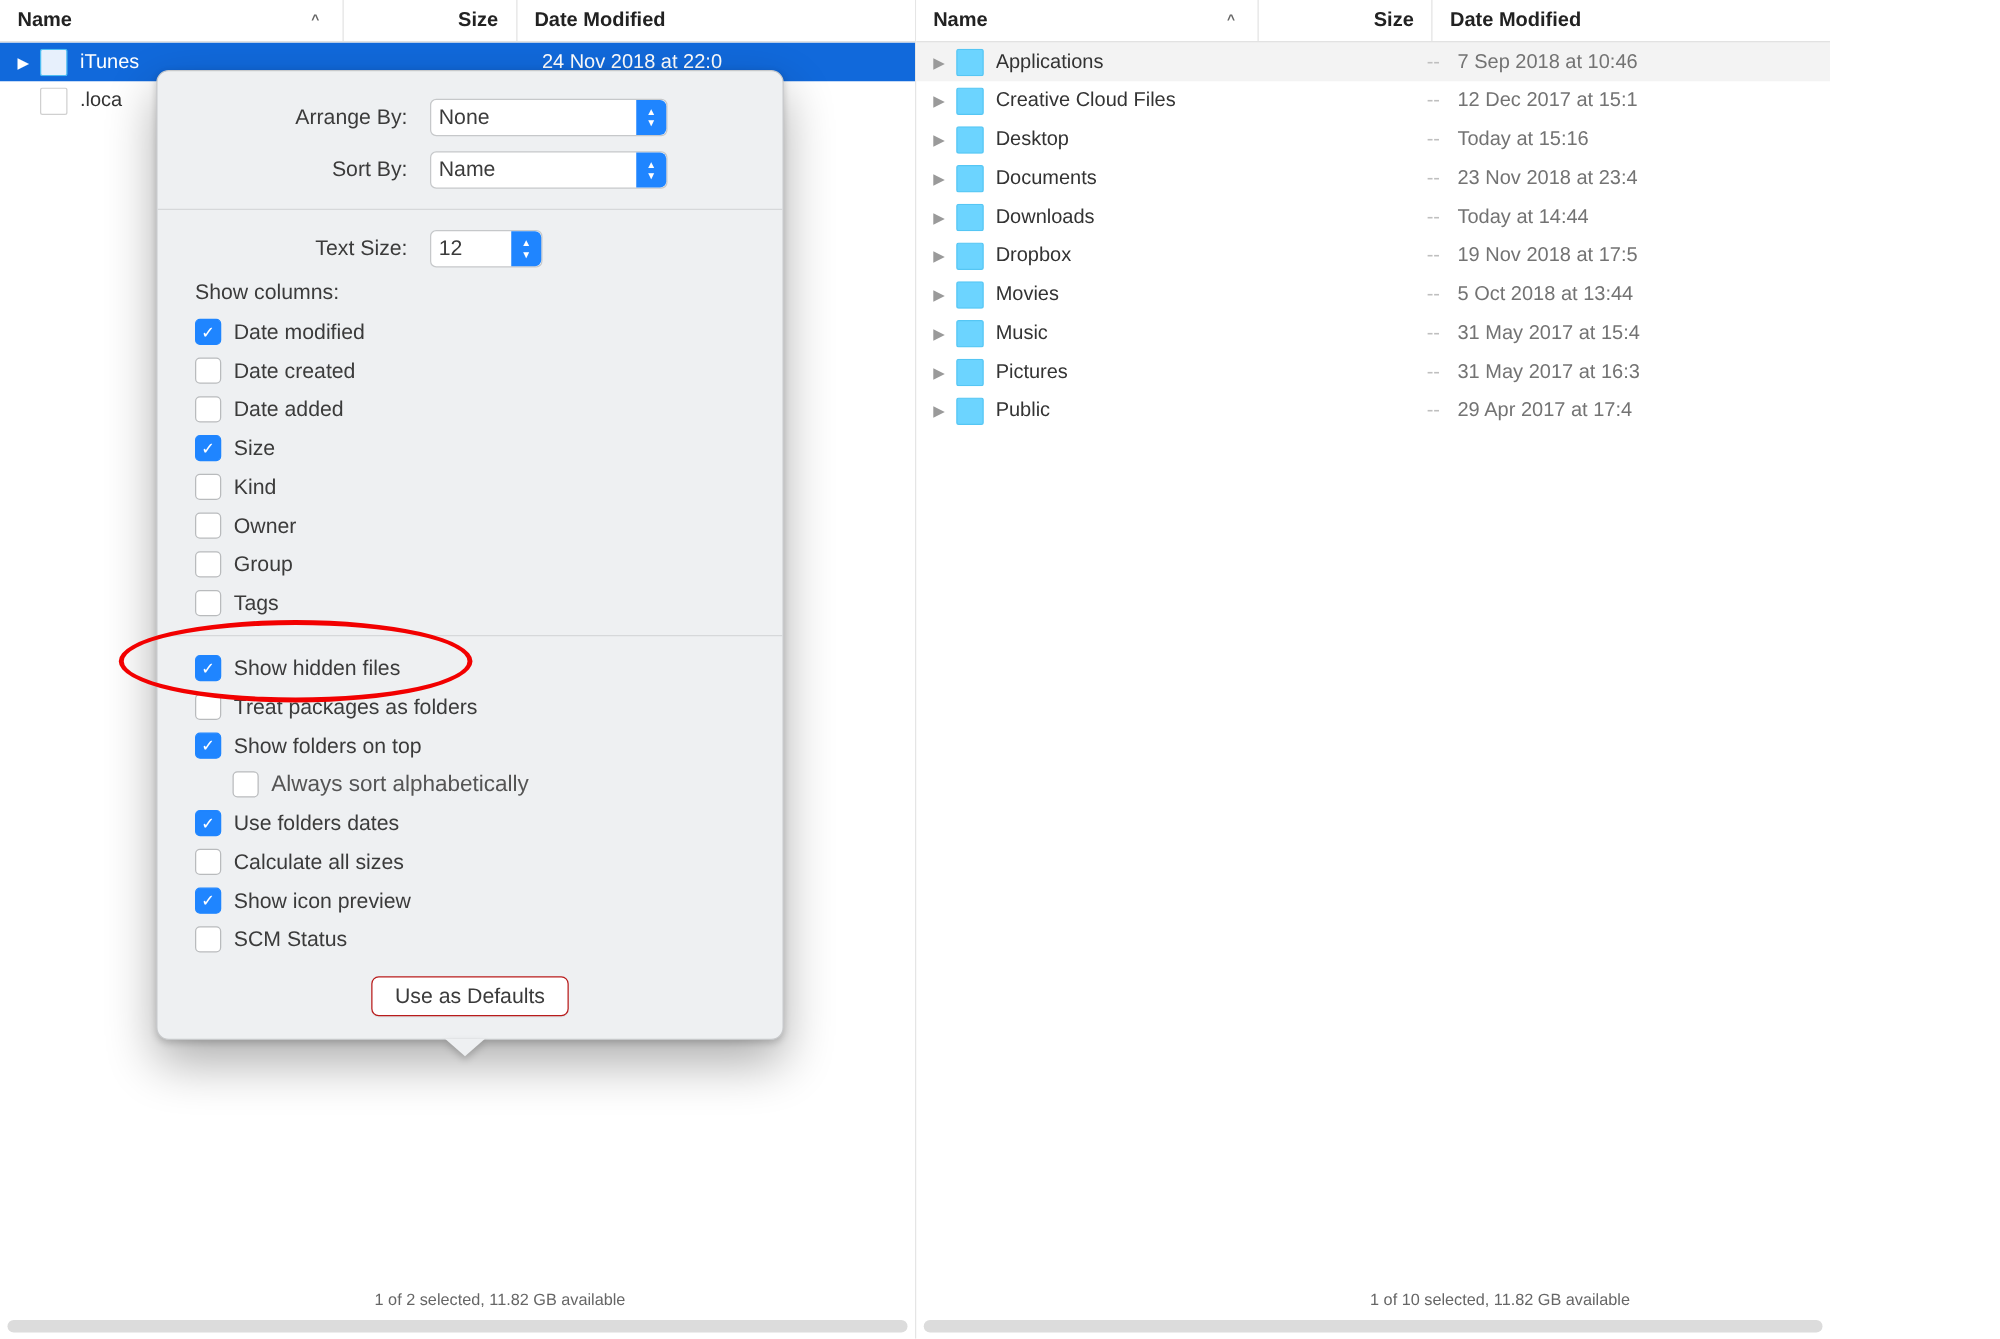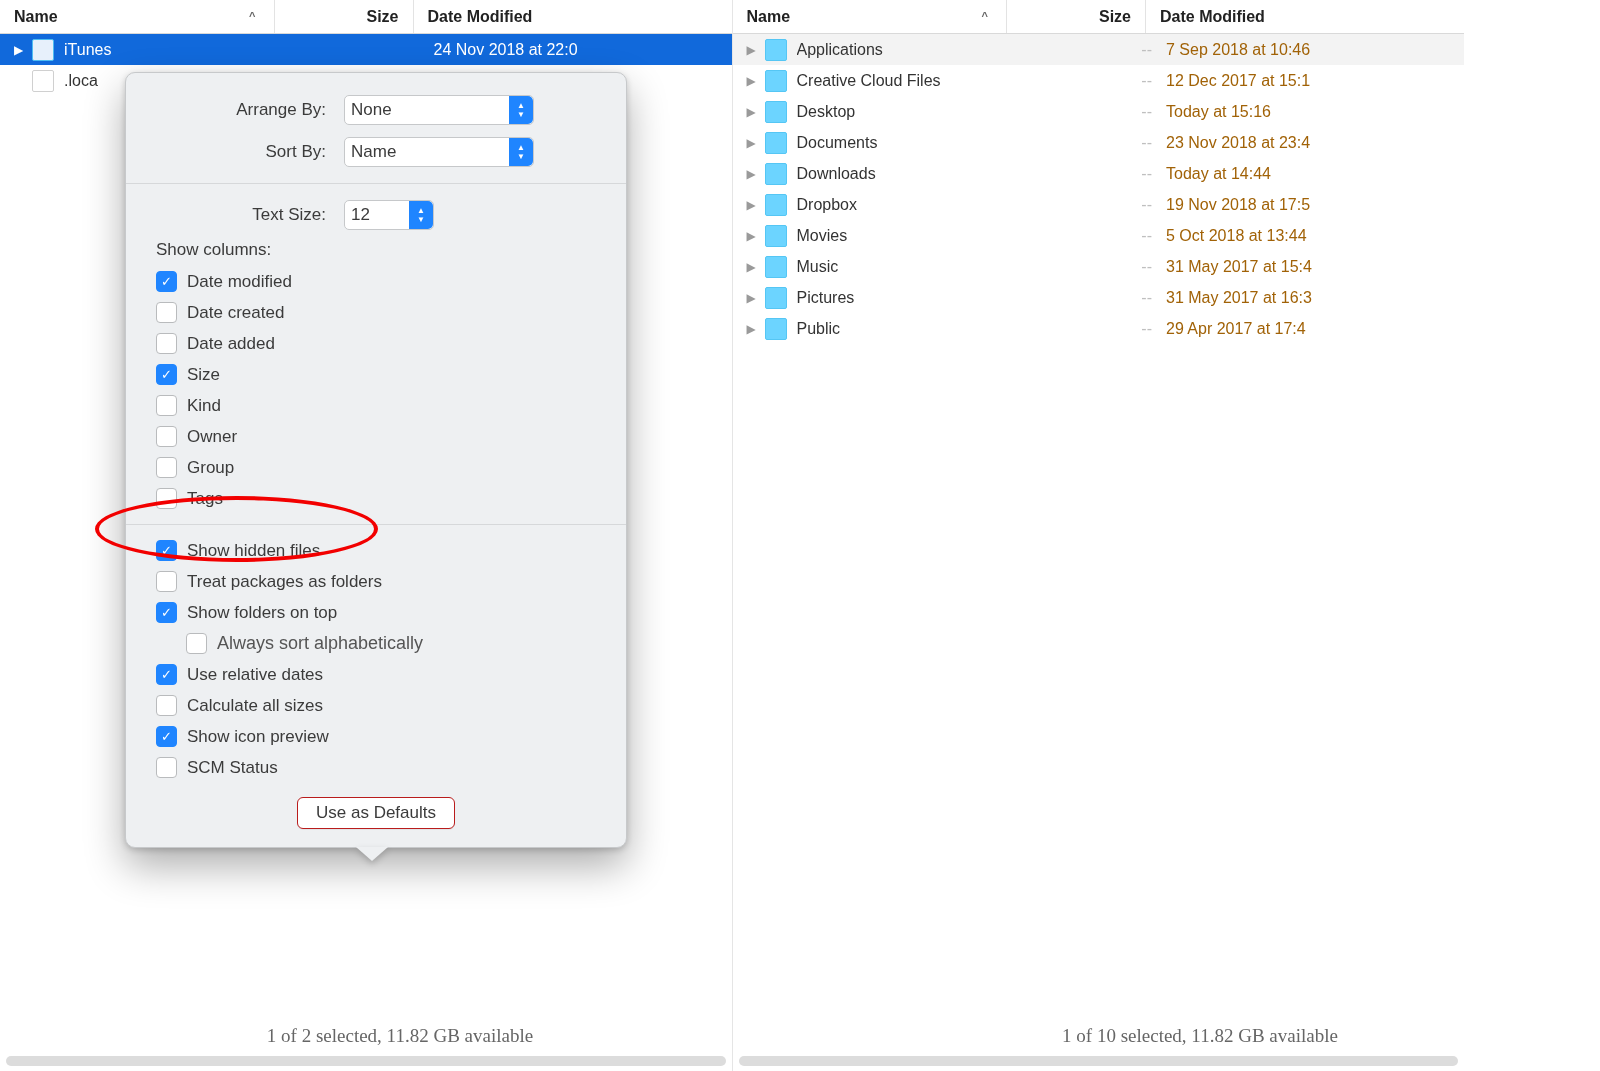--- a/index.html
+++ b/index.html
@@ -18,41 +18,41 @@
 .sort-caret{margin-left:auto;margin-right:4px;font-size:11px;color:#666;position:relative;top:-1px}
 
 
 .filelist{flex:1 1 auto;overflow:hidden}
 .row{height:31px;display:flex;align-items:center;padding:0}
 .row.selected{background:#1169db;color:#fff}
 .row.alt{background:#f3f3f3}
 .cell-name{flex:1 1 auto;display:flex;align-items:center;padding-left:14px;overflow:hidden;white-space:nowrap}
 .cell-size{width:110px;text-align:right;padding-right:14px;color:#bfbfbf}
 .row.selected .cell-size{color:#fff}
-.cell-date{width:290px;padding-right:8px;overflow:hidden;white-space:nowrap;color:#a16207}
+.cell-date{width:290px;padding-right:8px;overflow:hidden;white-space:nowrap;color:#737373}
 .row.selected .cell-date{color:#fff}
 
 .disclosure{width:12px;font-size:12px;color:#9a9a9a;margin-right:6px}
 .row.selected .disclosure{color:#fff}
 .disclosure.blank{visibility:hidden}
 .ficon{width:20px;height:20px;margin-right:10px;border-radius:2px;display:flex;align-items:center;justify-content:center;flex-shrink:0}
 .ficon.folder{background:#6cd4ff;border:1px solid #55c6f4}
 .ficon.folder.sel{background:#fff;opacity:.9}
 .ficon.file{background:#fff;border:1px solid #d0d0d0}
 .fname{overflow:hidden;text-overflow:ellipsis}
 
 
 .hscroll{height:20px;padding:4px 6px;box-sizing:border-box;display:flex;align-items:center}
 .hscroll .track{flex:1;height:10px;border-radius:5px;background:#dcdcdc}
 
 .statusbar{position:absolute;bottom:0;left:0;width:1600px;display:flex}
-.statusbar .half{flex:1;text-align:center;font-size:19px;color:#666;padding:14px 0 24px;font-family:Liberation Serif, serif;}
-
-
-.popover{position:absolute;left:125px;top:72px;width:500px;background:#eef0f2;
+.statusbar .half{flex:1;text-align:center;font-size:13px;color:#666;padding:14px 0 24px;}
+
+
+.popover{position:absolute;left:125px;top:56px;width:500px;background:#eef0f2;
   border:1px solid #c7c9cb;border-radius:10px;box-shadow:0 18px 40px rgba(0,0,0,.32),0 2px 6px rgba(0,0,0,.18);
   padding:16px 0 18px;font-size:17px;color:#3b3b3b}
 .popover .toprow{display:flex;align-items:center;padding:6px 22px 6px 0}
 .popover .toprow .lbl{flex:0 0 200px;text-align:right;padding-right:18px}
 .popover .toprow .ctrl{flex:0 0 190px}
 .popover .toprow.txt .ctrl{flex:0 0 90px}
 .select{height:28px;background:#fff;border:1px solid #c6c8ca;border-radius:5px;display:flex;align-items:center;padding:0 6px;position:relative}
 .select .stepper{position:absolute;right:0;top:0;bottom:0;width:24px;background:#1f85ff;border-radius:0 5px 5px 0;display:flex;flex-direction:column;align-items:center;justify-content:center;font-size:8px;color:#fff}
 .popover .divider{height:1px;background:#d6d8da;margin:10px 0}
 .popover .section-lbl{padding:4px 0 6px 30px;font-size:17px}
@@ -305,21 +305,21 @@
           <span>Show folders on top</span>
         </div>
       </div>
     <div class="chkrow indent">
       <span class="chkbox"></span>
       <span>Always sort alphabetically</span>
     </div>
     <div id="opts2">
         <div class="chkrow">
           <span class="chkbox on">✓</span>
-          <span>Use relative dates</span>
+          <span>Use folders dates</span>
         </div>
         <div class="chkrow">
           <span class="chkbox"></span>
           <span>Calculate all sizes</span>
         </div>
         <div class="chkrow">
           <span class="chkbox on">✓</span>
           <span>Show icon preview</span>
         </div>
         <div class="chkrow">

